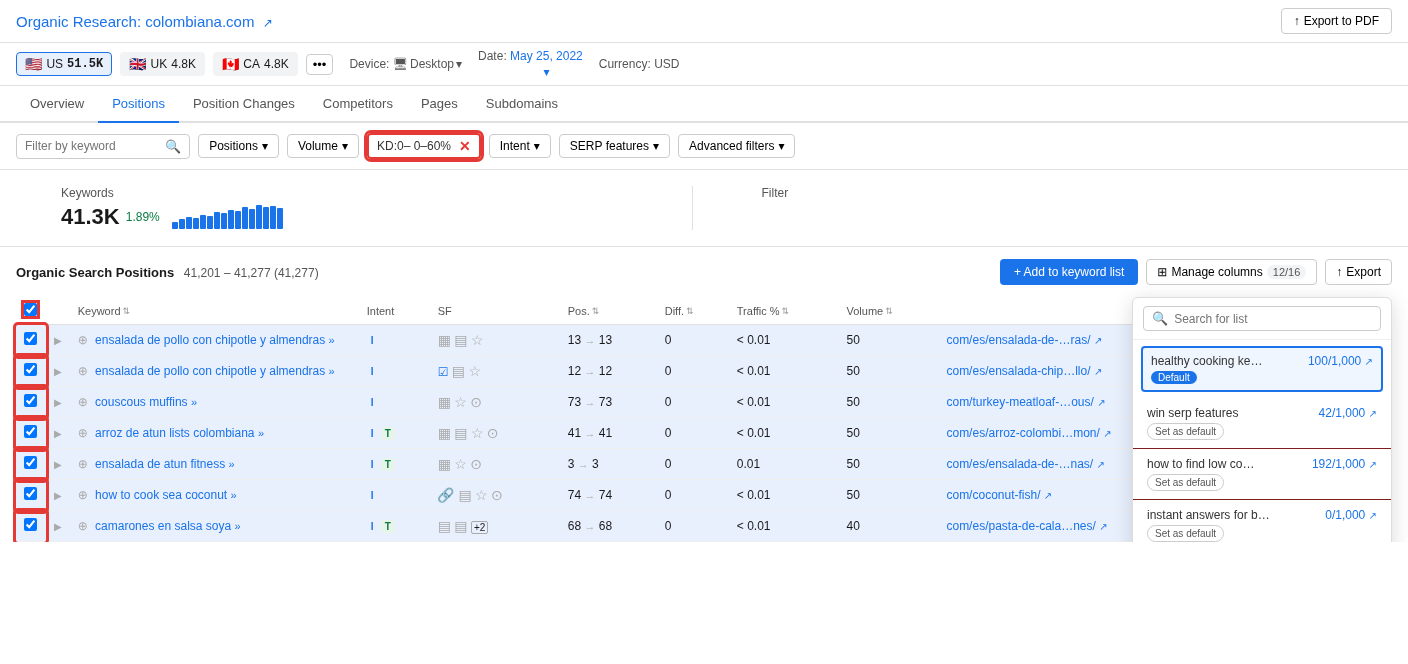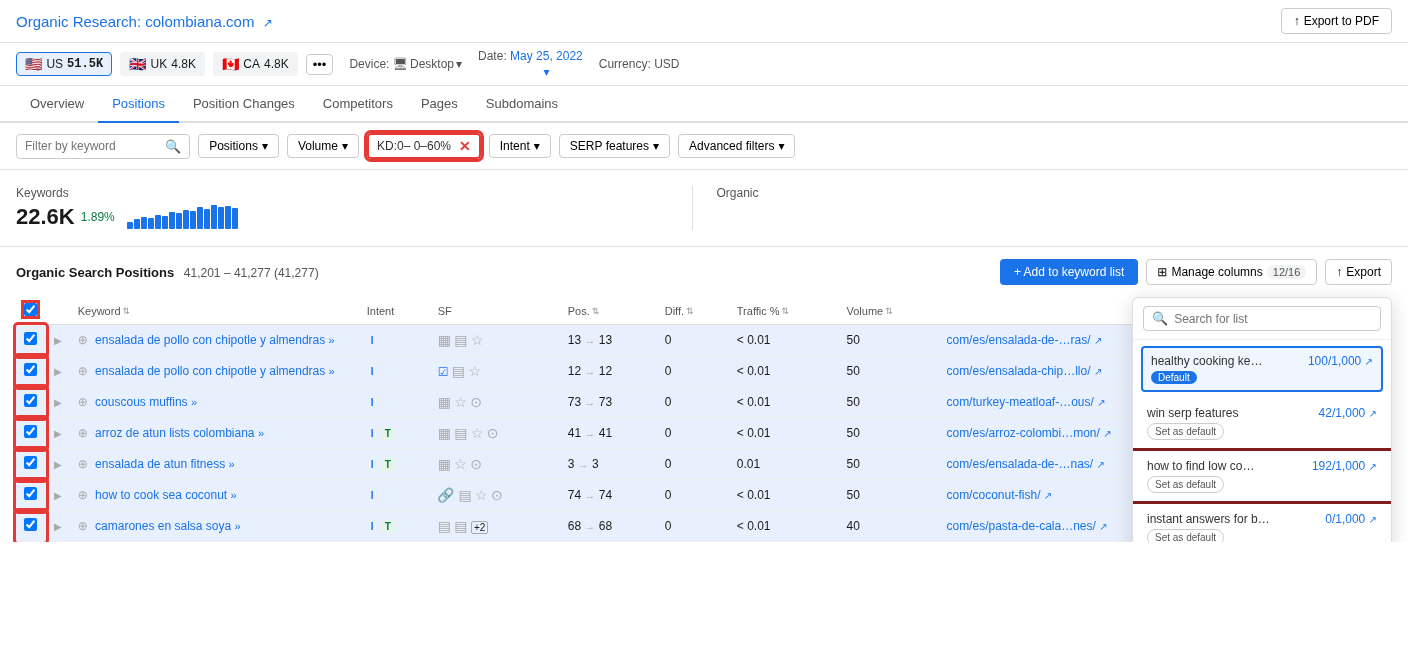--- a/index.html
+++ b/index.html
@@ -24,21 +24,21 @@
     .tab.active { color: #1a73e8; border-bottom: 2px solid #1a73e8; font-weight: 500; }
 
     .filter-bar { display: flex; align-items: center; gap: 8px; padding: 10px 16px; border-bottom: 1px solid #e0e0e0; flex-wrap: wrap; }
     .filter-input-wrap { display: flex; align-items: center; border: 1px solid #ccc; border-radius: 4px; padding: 4px 8px; background: #fff; }
     .filter-input { border: none; outline: none; font-size: 12px; width: 140px; }
     .filter-btn { display: flex; align-items: center; gap: 4px; border: 1px solid #ccc; background: #fff; padding: 4px 10px; border-radius: 4px; cursor: pointer; font-size: 12px; white-space: nowrap; }
     .kd-filter { display: flex; align-items: center; gap: 4px; background: #fff; border: 2px solid #e53935; border-radius: 4px; padding: 3px 8px; font-size: 12px; color: #333; }
     .kd-filter .close-x { color: #e53935; cursor: pointer; font-weight: bold; font-size: 14px; margin-left: 4px; }
 
     .metrics-row { display: flex; gap: 0; padding: 16px; border-bottom: 1px solid #e0e0e0; }
-    .metric-card { flex: 1; padding: 0 24px; border-right: 1px solid #e0e0e0; }
+    .metric-card { flex: 1; padding: 0 24px; border-right: 1px solid #e0e0e0; margin-left: 45px; }
     .metric-card:first-child { padding-left: 0; }
     .metric-card:last-child { border-right: none; }
     .metric-label { font-size: 12px; color: #555; margin-bottom: 4px; }
     .metric-value { font-size: 22px; font-weight: 600; display: flex; align-items: center; gap: 6px; }
     .metric-change-pos { color: #0a7c42; font-size: 12px; font-weight: 400; }
     .metric-change-neg { color: #e53935; font-size: 12px; font-weight: 400; }
     .mini-chart { display: flex; align-items: flex-end; gap: 1px; height: 24px; margin-left: 6px; }
     .mini-bar { width: 6px; background: #1a73e8; border-radius: 1px; }
 
     .table-section { padding: 0 16px; }
@@ -59,21 +59,21 @@
     .intent-badge.t { background: #e6f4ea; color: #0a7c42; }
     .pos-arrow { color: #aaa; font-size: 11px; }
 
     
     .dropdown-overlay { position: absolute; top: 60px; right: 0; background: #fff; border: 1px solid #ddd; border-radius: 6px; box-shadow: 0 4px 20px rgba(0,0,0,0.15); width: 260px; z-index: 100; }
     .dropdown-header { display: flex; align-items: center; justify-content: space-between; padding: 10px 14px; border-bottom: 1px solid #eee; font-size: 13px; font-weight: 600; }
     .dropdown-help { color: #1a73e8; font-size: 12px; cursor: pointer; display: flex; align-items: center; gap: 2px; }
     .dropdown-search { padding: 8px 10px; border-bottom: 1px solid #eee; }
     .dropdown-search-wrap { display: flex; align-items: center; border: 1px solid #ccc; border-radius: 4px; padding: 4px 8px; gap: 6px; }
     .dropdown-search-input-real { border: none; outline: none; font-size: 12px; width: 100%; }
-    .list-item { padding: 8px 14px; border-bottom: 3px solid #7f1d1d; }
+    .list-item { padding: 8px 14px; border-bottom: 1px solid #7f1d1d; }
     .list-item-row { display: flex; align-items: center; justify-content: space-between; }
     .list-item-name { font-size: 12px; color: #333; }
     .list-item-count { font-size: 12px; color: #1a73e8; cursor: pointer; }
     .set-default-btn { display: inline-block; border: 1px solid #ccc; border-radius: 10px; font-size: 10px; padding: 2px 7px; margin-top: 3px; cursor: pointer; color: #555; background: #fff; }
     .create-list-link { display: flex; align-items: center; gap: 4px; padding: 10px 14px; color: #1a73e8; font-size: 12px; cursor: pointer; font-weight: 500; }
     .sparkline { width: 120px; height: 30px; }
 
     .th-sort { display: inline-flex; align-items: center; gap: 2px; cursor: pointer; }
     .sort-icon { font-size: 9px; color: #999; }
 
@@ -164,21 +164,21 @@
   <button class="filter-btn">
     <span>Advanced filters</span>
     <span>▾</span>
   </button>
 </div>
 
 <div class="metrics-row">
   <div class="metric-card">
     <div class="metric-label">Keywords</div>
     <div class="metric-value">
-      <span>22.6K</span>
+      <span>41.3K</span>
       <span class="metric-change-pos">1.89%</span>
       <div class="mini-chart">
         <div class="mini-bar" style="height:30%"></div>
         <div class="mini-bar" style="height:40%"></div>
         <div class="mini-bar" style="height:50%"></div>
         <div class="mini-bar" style="height:45%"></div>
         <div class="mini-bar" style="height:60%"></div>
         <div class="mini-bar" style="height:55%"></div>
         <div class="mini-bar" style="height:70%"></div>
         <div class="mini-bar" style="height:65%"></div>
@@ -187,21 +187,21 @@
         <div class="mini-bar" style="height:90%"></div>
         <div class="mini-bar" style="height:85%"></div>
         <div class="mini-bar" style="height:100%"></div>
         <div class="mini-bar" style="height:90%"></div>
         <div class="mini-bar" style="height:95%"></div>
         <div class="mini-bar" style="height:88%"></div>
       </div>
     </div>
   </div>
   <div class="metric-card">
-    <div class="metric-label">Organic</div>
+    <div class="metric-label">Filter</div>
   </div>
 </div>
 
 <div class="table-section">
   <div class="table-header-row">
     <div>
       <span style="font-weight:600;">Organic Search Positions</span>
       <span style="color:#555;font-size:12px;margin-left:6px;">41,201 – 41,277 (41,277)</span>
     </div>
     <div class="table-actions">

